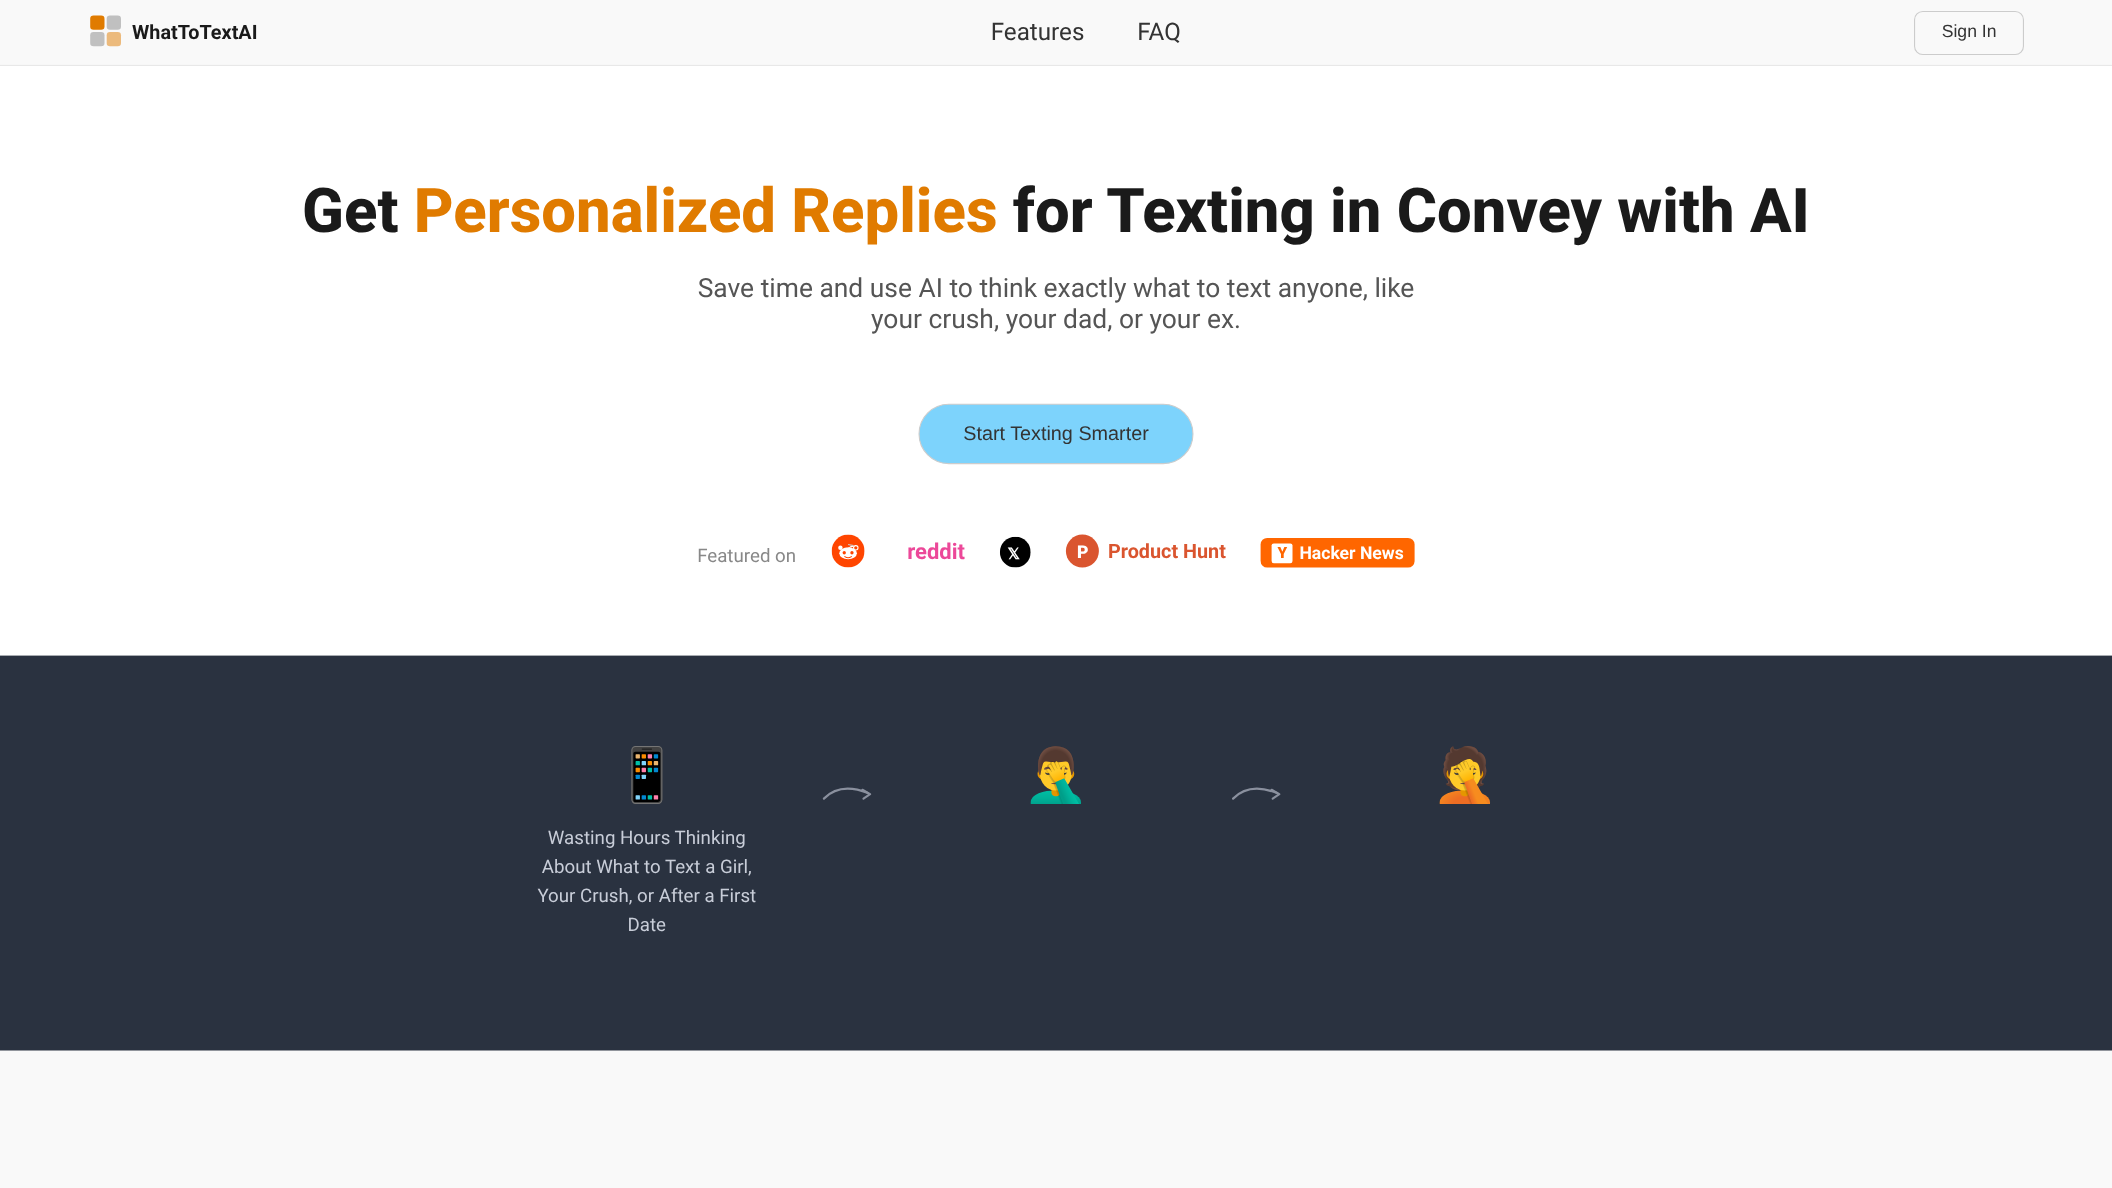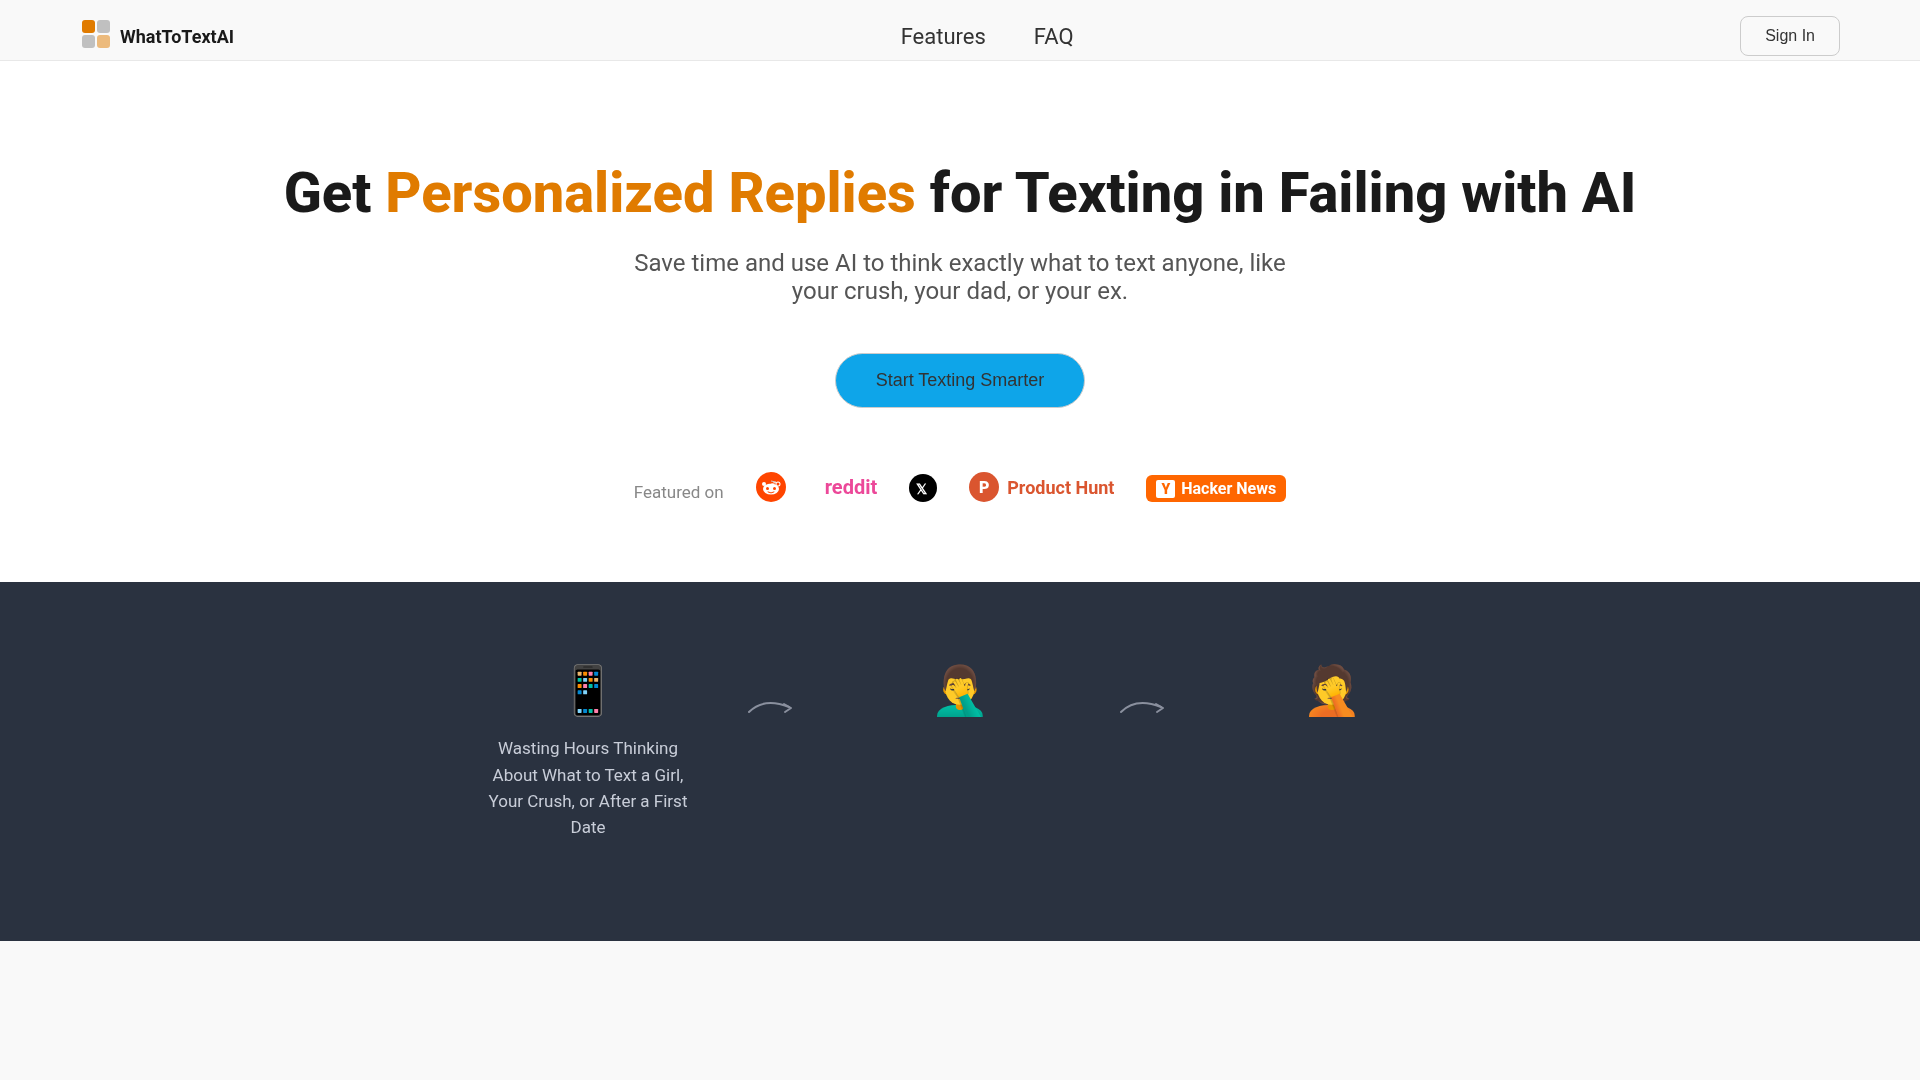--- a/index.html
+++ b/index.html
@@ -17,22 +17,21 @@
     }
 
     
     .navbar {
       background: #f9f9f9;
       border-bottom: 1px solid #e8e8e8;
       display: flex;
       align-items: center;
       justify-content: space-between;
       padding: 0 80px;
-      height: 49px;
-      margin-top: 12px;
+      height: 60px;
     }
 
     .navbar-brand {
       display: flex;
       align-items: center;
       gap: 8px;
     }
 
     .brand-name {
       font-size: 18px;
@@ -87,30 +86,31 @@
       font-size: 24px;
       color: #555;
       margin-bottom: 48px;
       max-width: 680px;
       margin-left: auto;
       margin-right: auto;
     }
 
     .btn-cta {
       display: inline-block;
-      background: #0ea5e9;
+      background: #7dd3fc;
       border: 1.5px solid #ccc;
       border-radius: 32px;
       padding: 16px 40px;
       font-size: 18px;
       color: #333;
       cursor: pointer;
       font-weight: 500;
       text-decoration: none;
       transition: background 0.2s;
+      margin-top: 15px;
     }
 
     
     .featured-bar {
       display: flex;
       align-items: flex-end;
       justify-content: center;
       gap: 32px;
       margin-top: 64px;
       flex-wrap: wrap;
@@ -246,21 +246,21 @@
   <div class="navbar-nav">
     <a class="nav-link">Features</a>
     <a class="nav-link">FAQ</a>
   </div>
 
   <button class="btn-signin">Sign In</button>
 </nav>
 
 <section class="hero">
   <h1 class="hero-title">
-    <span>Get </span><span class="hero-title-highlight">Personalized Replies</span><span> for Texting in Failing with AI</span>
+    <span>Get </span><span class="hero-title-highlight">Personalized Replies</span><span> for Texting in Convey with AI</span>
   </h1>
   <p class="hero-subtitle">Save time and use AI to think exactly what to text anyone, like your crush, your dad, or your ex.</p>
   <button class="btn-cta">Start Texting Smarter</button>
 
   
   <div class="featured-bar">
     <span class="featured-label">Featured on</span>
 
     <div class="featured-item">
       <svg class="reddit-icon" viewBox="0 0 30 30" fill="none" xmlns="http://www.w3.org/2000/svg">

